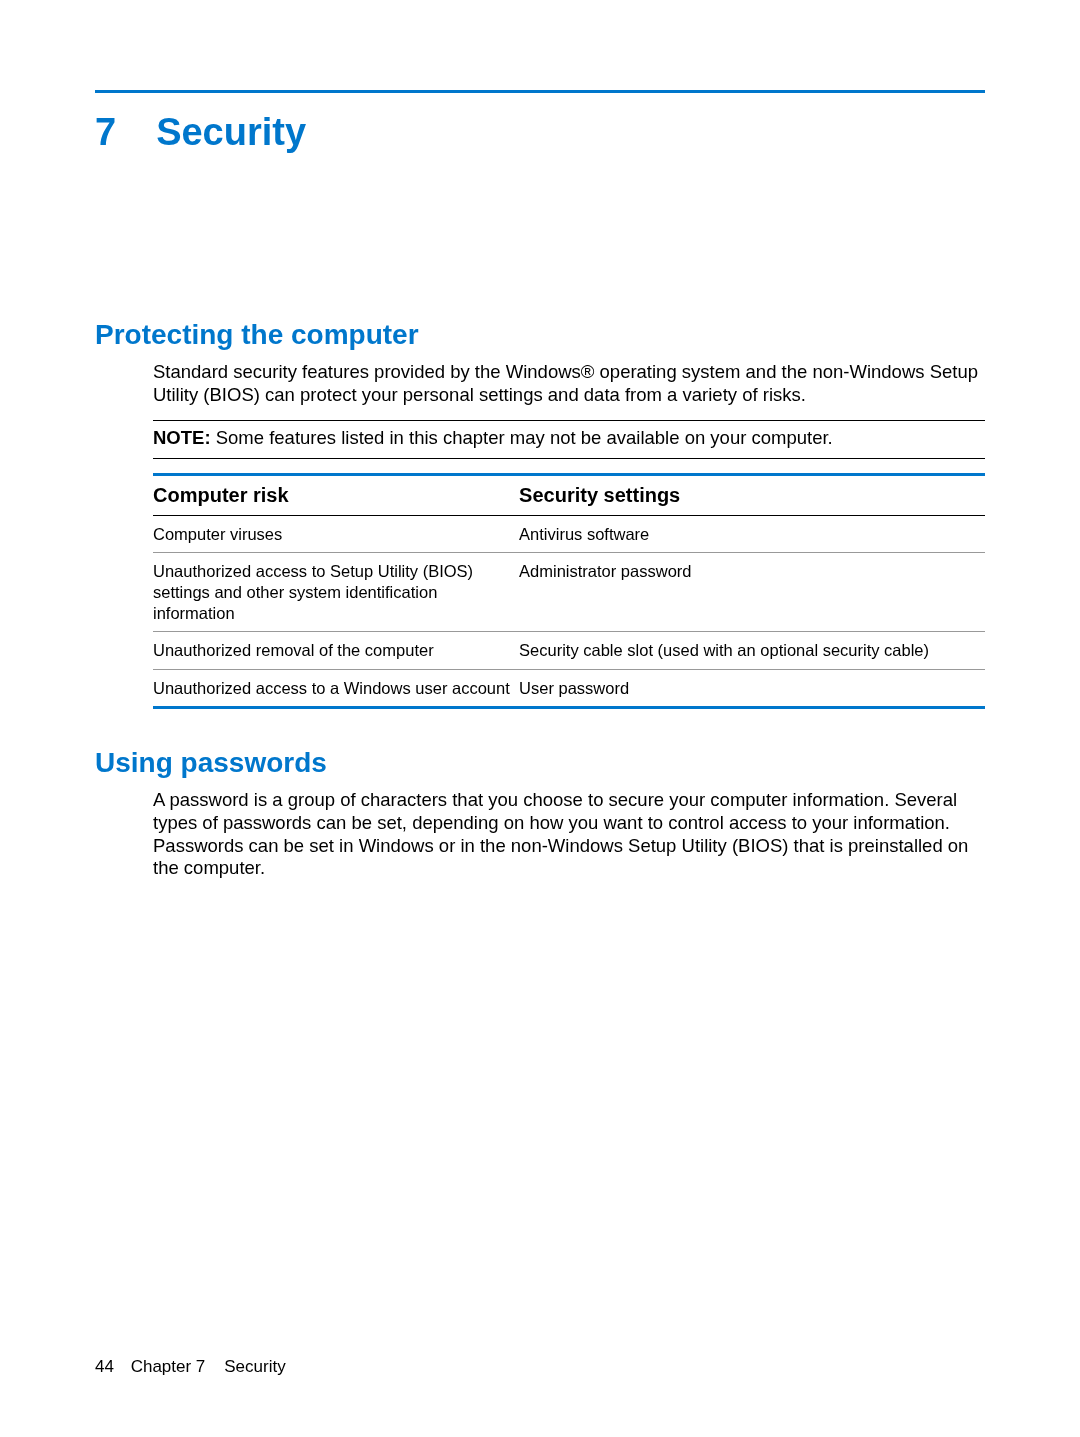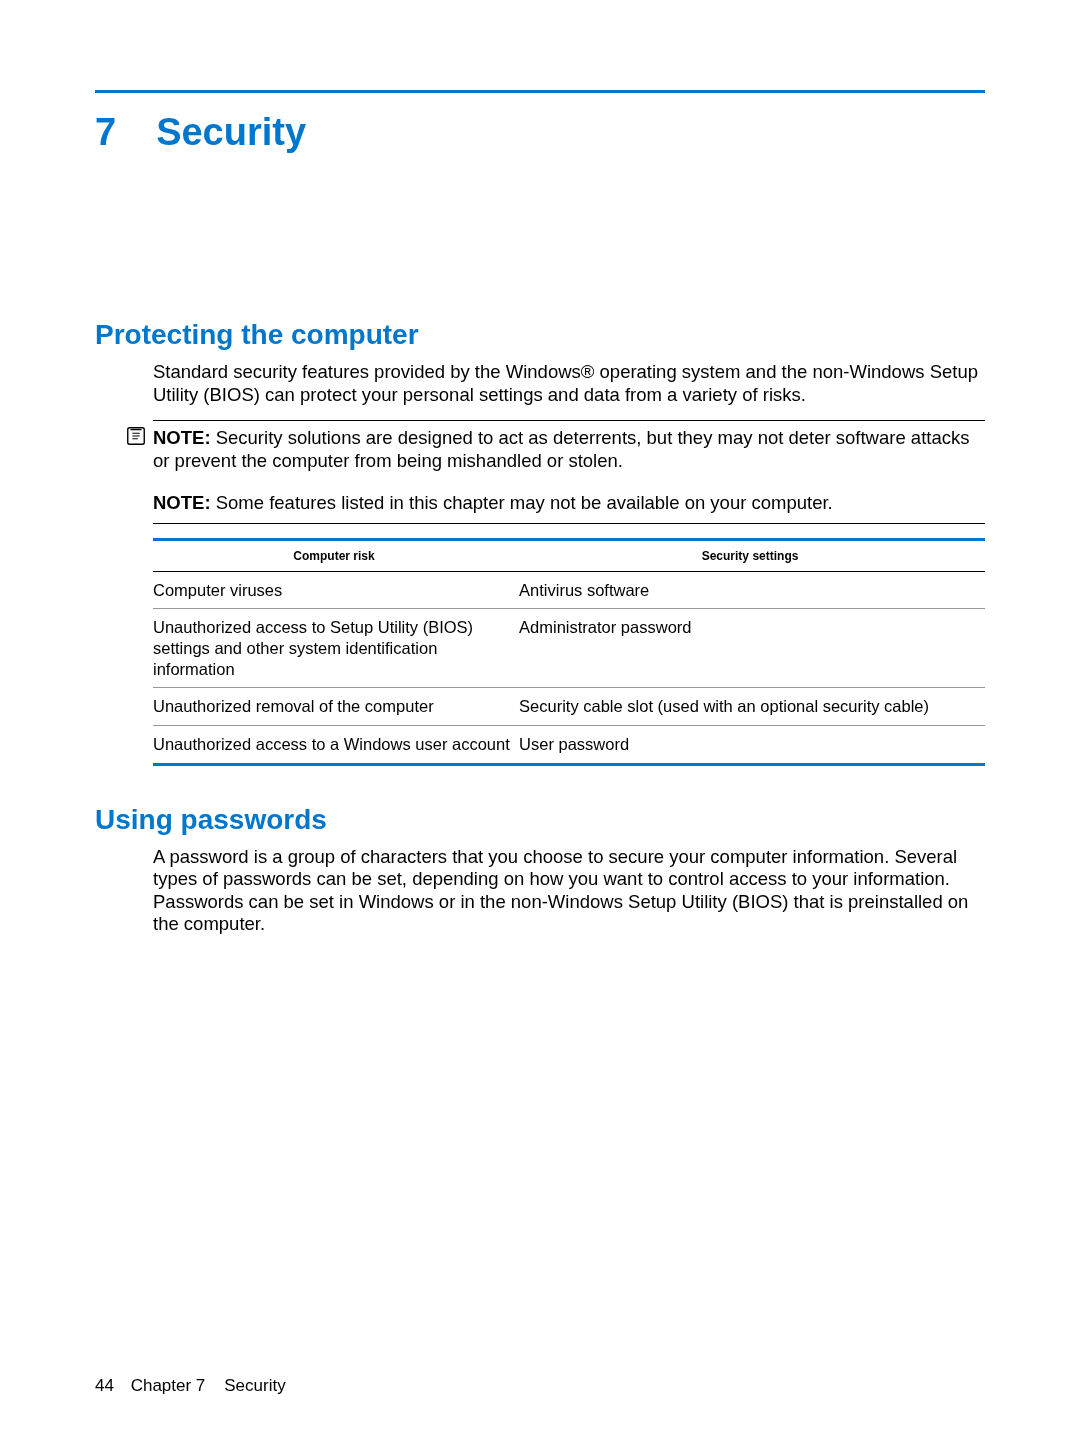--- a/index.html
+++ b/index.html
@@ -72,22 +72,22 @@
       margin-bottom: 0;
     }
     .tbl {
       width: 100%;
       border-collapse: collapse;
       margin-top: 14px;
       margin-bottom: 10px;
     }
     .tbl-toprule td { border-top: 3px solid #0077cc; }
     .tbl th {
-      text-align: center;
-      font-size: 12px;
+      text-align: left;
+      font-size: 20px;
       font-weight: bold;
       padding: 8px 4px 8px 0;
       border-bottom: 1px solid #000;
       vertical-align: top;
     }
     .tbl td {
       font-size: 16.5px;
       padding: 8px 4px 8px 0;
       border-bottom: 1px solid #999;
       vertical-align: top;
@@ -108,21 +108,21 @@
       left: 2px;
       top: 7px;
       width: 6px;
       height: 6px;
       background: #0077cc;
       border-radius: 50%;
     }
     .footer {
       position: absolute;
       left: 95px;
-      bottom: 41px;
+      bottom: 60px;
       font-size: 17px;
     }
     .footer-num { margin-right: 12px; }
   </style>
 </head>
 <body>
 
 <div class="page">
   <div class="top-rule"></div>
 
@@ -131,30 +131,20 @@
     <div class="chapter-title">Security</div>
   </div>
 
   <div class="section-heading">Protecting the computer</div>
 
   <div class="body-block">
     <div class="para">Standard security features provided by the Windows® operating system and the non-Windows Setup Utility (BIOS) can protect your personal settings and data from a variety of risks.</div>
 
     <div class="note-top-rule"></div>
 
-    <div class="note-row">
-      <svg class="note-icon" viewBox="0 0 24 24">
-        <rect x="3" y="3" width="18" height="18" rx="2" fill="none" stroke="#000" stroke-width="1.5"></rect>
-        <path d="M6 5 h12 M8 9 h8 M8 12 h8 M8 15 h6" stroke="#000" stroke-width="1.2" fill="none"></path>
-      </svg>
-      <div class="para" style="margin-bottom:0">
-        <span class="note-label">NOTE:</span>
-        <span>Security solutions are designed to act as deterrents, but they may not deter software attacks or prevent the computer from being mishandled or stolen.</span>
-      </div>
-    </div>
 
 
     <div class="note-row" style="margin-bottom:6px">
       <div class="para" style="margin-bottom:0">
         <span class="note-label">NOTE:</span>
         <span>Some features listed in this chapter may not be available on your computer.</span>
       </div>
     </div>
 
     <div class="note-bottom-rule"></div>

